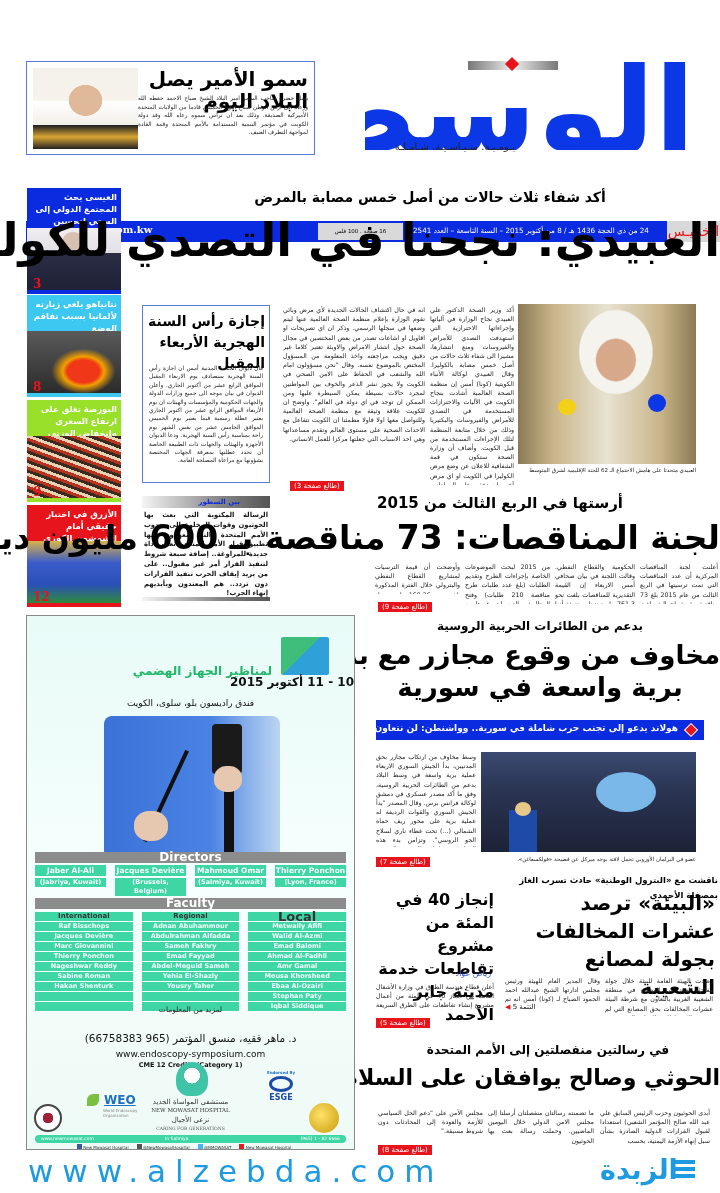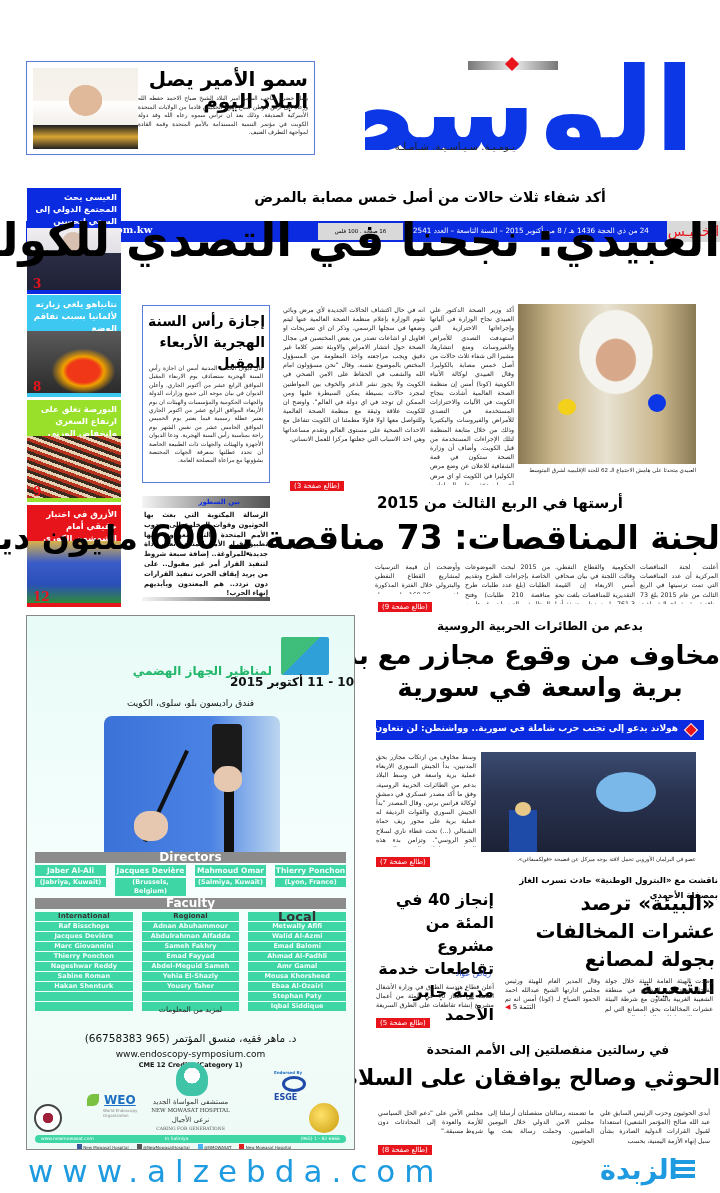--- a/index.html
+++ b/index.html
@@ -243,21 +243,21 @@
     <span style="display:inline-block; width:12px; height:12px; border-radius:50% 0; background:#7ac142; vertical-align:middle;"></span>
     <span style="font-size:12px; font-weight:bold; color:#1e6fc0; vertical-align:middle;text-decoration:underline;">WEO</span>
     <div style="font-size:4px; color:#888; width:40px; margin-left:16px;">World Endoscopy Organization</div>
   </div>
   <div style="position:absolute; left:149px; top:446px; width:32px; height:34px; border-radius:50% 50% 40% 40%; background:radial-gradient(circle at 50% 40%, #fff 0 30%, #3fc4a8 31%);"></div>
   <div style="position:absolute; left:0; right:0; top:482px; text-align:center; font-size:7px; color:#333;">مستشفى المواساة الجديد</div>
   <div style="position:absolute; left:0; right:0; top:491px; text-align:center; font-family:'DejaVu Serif',serif; font-size:5.5px; color:#333; direction:ltr;">NEW MOWASAT HOSPITAL</div>
   <div style="position:absolute; left:0; right:0; top:500px; text-align:center; font-size:7px; color:#333;">نرعى الأجيال</div>
   <div style="position:absolute; left:0; right:0; top:510px; text-align:center; font-family:'DejaVu Serif',serif; font-size:4.5px; color:#555; direction:ltr;">CARING FOR GENERATIONS</div>
 
-  <div style="position:absolute; left:247px; top:454px; width:40px; text-align:left; direction:ltr;">
+  <div style="position:absolute; left:234px; top:454px; width:40px; text-align:center; direction:ltr;">
     <div style="font-size:4px; color:#1e6fc0; font-weight:bold;">Endorsed By</div>
     <div style="width:24px; height:16px; margin:1px auto; border-radius:50%; border:3px solid #1e4aa8;"></div>
     <div style="font-size:8px; font-weight:bold; color:#1e4aa8;">ESGE</div>
   </div>
   <div style="position:absolute; left:7px; top:488px; width:28px; height:28px; border-radius:50%; border:2px solid #444; background:radial-gradient(circle,#a0203a 0 30%, #fff 31%);"></div>
   <div style="position:absolute; left:282px; top:487px; width:30px; height:30px; border-radius:50%; background:radial-gradient(circle at 40% 40%, #ffe26a, #c99a0a);"></div>
 
   <div style="position:absolute; left:8px; right:8px; top:519px; height:8px; background:#3fd6a6; border-radius:4px; font-size:4.5px; line-height:8px; color:#fff; direction:ltr;">
     <span style="position:absolute; left:6px;">www.newmowasat.com</span>
     <span style="position:absolute; left:130px;">In Salmiya</span>

